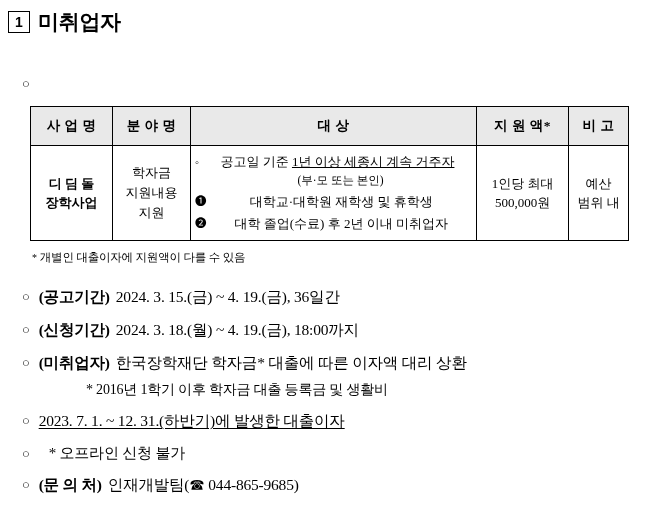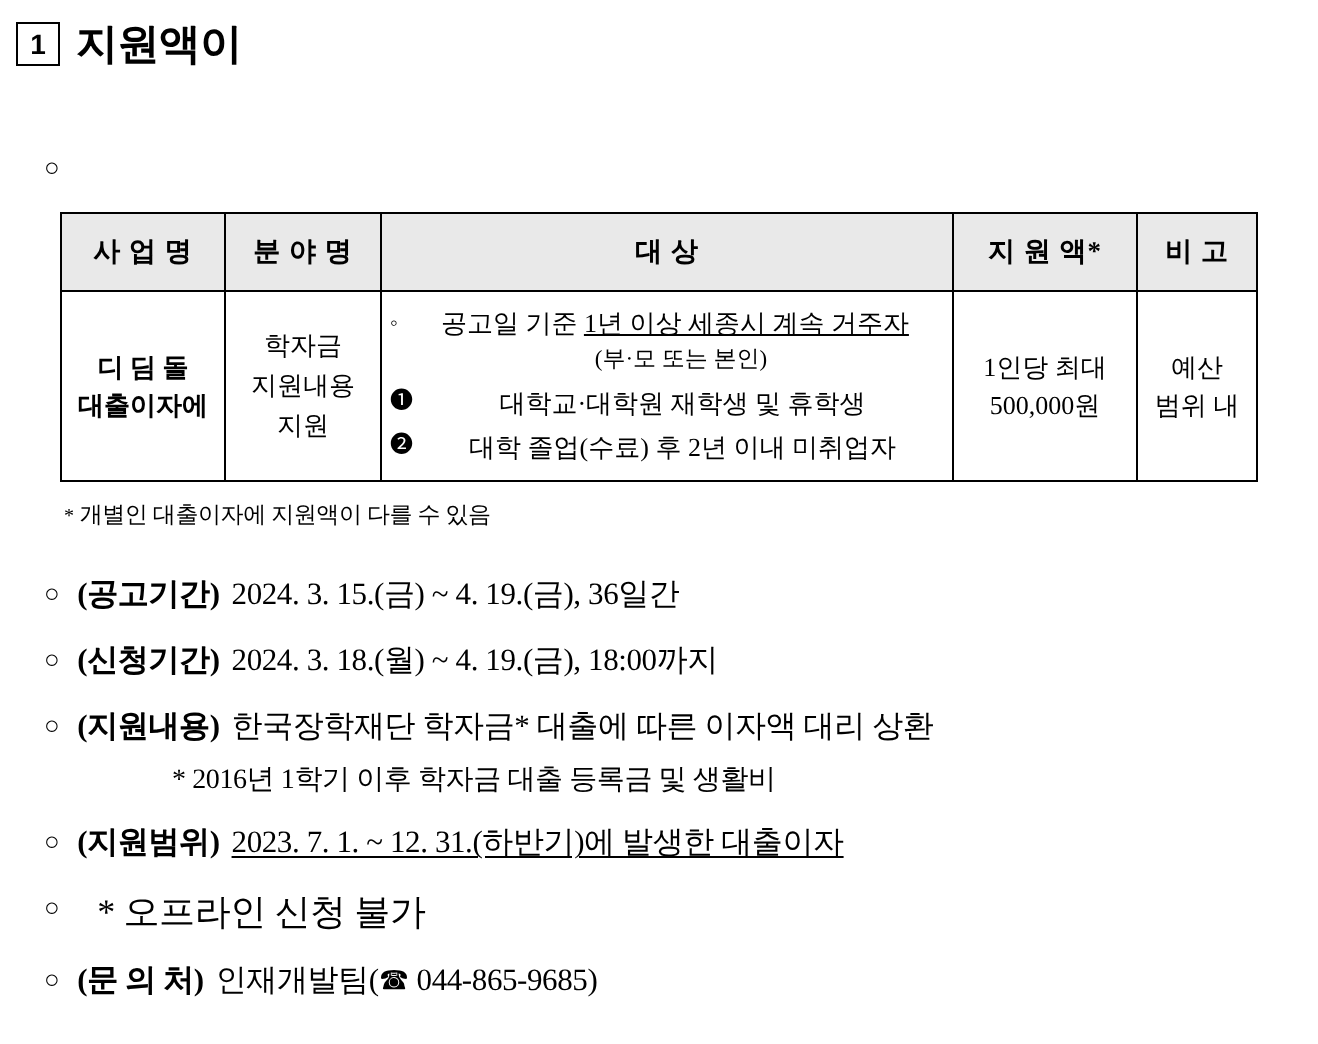--- a/index.html
+++ b/index.html
@@ -163,35 +163,35 @@
     font-weight: bold;
     white-space: nowrap;
     margin-right: 6px;
   }
   .bval { letter-spacing: -0.2px; }
   .sub-star {
     margin: -5px 0 12px 64px;
     font-size: 14px;
     letter-spacing: -0.2px;
   }
-  .inline-star { font-size: 18px; }
+  .inline-star { font-size: 15px; }
   .u-thick {
     text-decoration: underline;
     text-underline-offset: 2px;
     text-align: right;
   }
 </style>
 </head>
 <body>
 
 <div class="page">
 
   <div class="title-row">
     <span class="title-num">1</span>
-    <span class="title-text">지원액이</span>
+    <span class="title-text">미취업자</span>
   </div>
 
   <div class="subfield circ-item">
     <span class="circ">○</span>
   </div>
 
   <div class="tbl-wrap">
     <table class="main">
       <colgroup>
         <col class="col-a">
@@ -206,21 +206,21 @@
           <th>분 야 명</th>
           <th>대        상</th>
           <th>지 원 액*</th>
           <th>비  고</th>
         </tr>
       </thead>
       <tbody>
         <tr>
           <td class="cell-name">
             <div>디 딤 돌</div>
-            <div>대출이자에</div>
+            <div>장학사업</div>
           </td>
           <td class="cell-field">
             <div>학자금</div>
             <div>지원내용</div>
             <div>지원</div>
           </td>
           <td class="cell-target">
             <div class="t-line">
               <span class="t-bullet">◦</span>
               <span class="t-text">공고일 기준 <span class="u">1년 이상 세종시 계속 거주자</span></span>
@@ -263,28 +263,27 @@
     </div>
 
     <div class="circ-item">
       <span class="circ">○</span>
       <span class="blabel">(신청기간)</span>
       <span class="bval">2024. 3. 18.(월) ~ 4. 19.(금), 18:00까지</span>
     </div>
 
     <div class="circ-item">
       <span class="circ">○</span>
-      <span class="blabel">(지원내용)</span>
+      <span class="blabel">(미취업자)</span>
       <span class="bval">한국장학재단 학자금* 대출에 따른 이자액 대리 상환</span>
     </div>
     <div class="sub-star">* 2016년 1학기 이후 학자금 대출 등록금 및 생활비</div>
 
     <div class="circ-item">
       <span class="circ">○</span>
-      <span class="blabel">(지원범위)</span>
       <span class="bval u-thick">2023. 7. 1. ~ 12. 31.(하반기)에 발생한 대출이자</span>
     </div>
 
     <div class="circ-item">
       <span class="circ">○</span>
       <span class="inline-star" style="margin-left:10px;">* 오프라인 신청 불가</span>
     </div>
 
     <div class="circ-item">
       <span class="circ">○</span>

